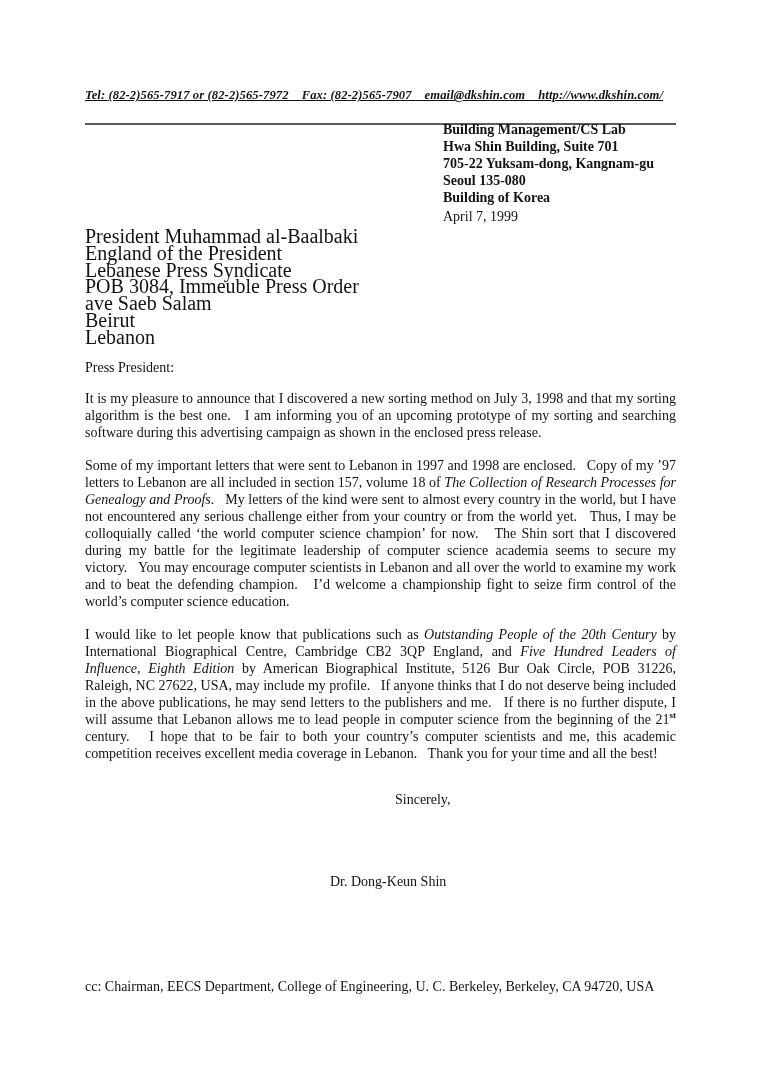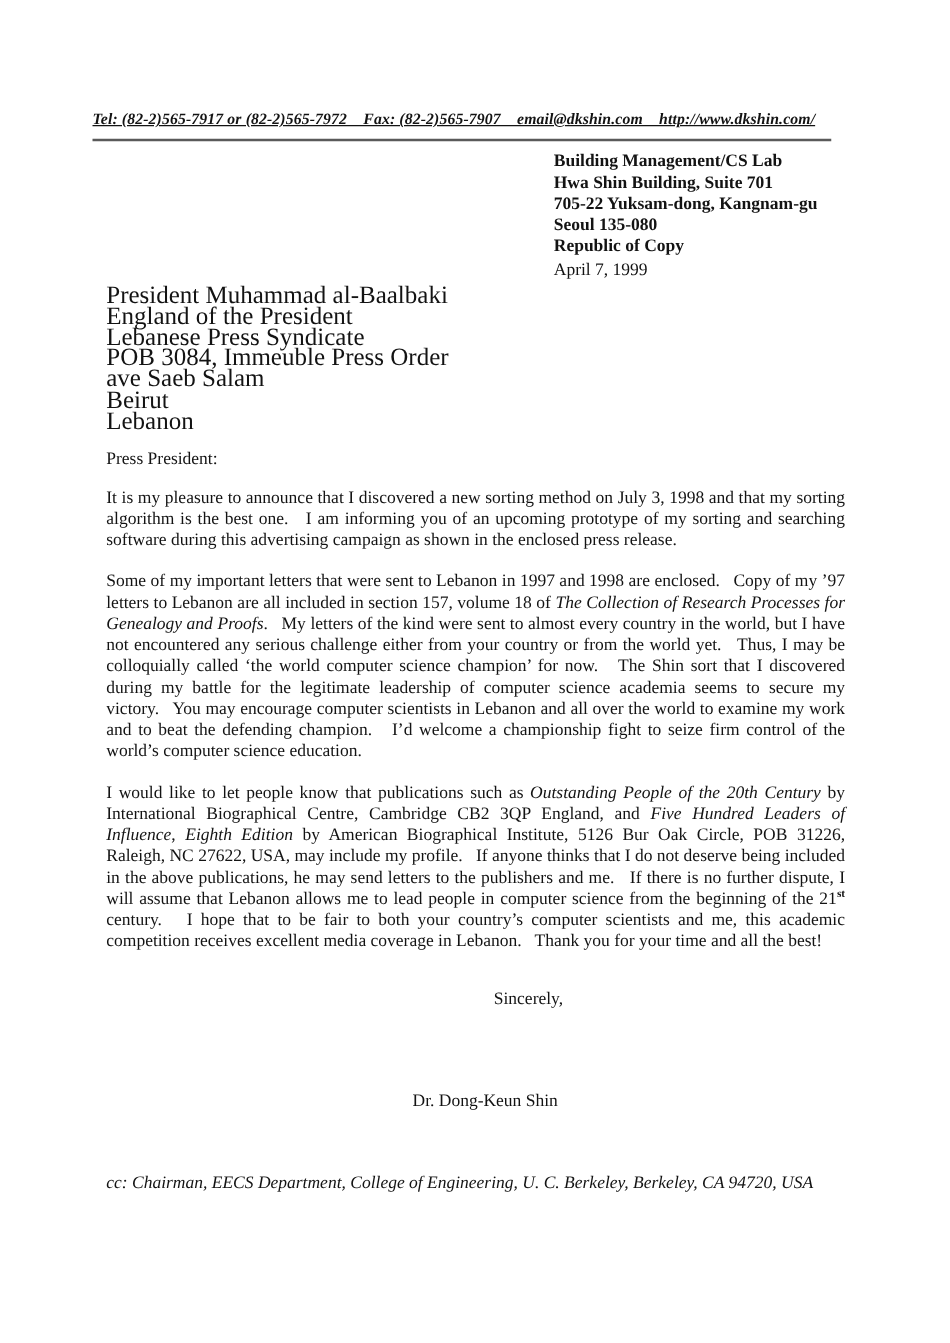--- a/index.html
+++ b/index.html
@@ -7,29 +7,29 @@
     position: relative;
     width: 760px;
     height: 1074px;
     background: #ffffff;
     font-family: "Liberation Serif", serif;
     color: #131313;
     overflow: hidden;
   }
   .contact-line {
     position: absolute;
-    left: 74px;
+    left: 85px;
     top: 88px;
     width: 591px;
     font-size: 12.6px;
     font-weight: bold;
     font-style: italic;
     text-decoration: underline;
     white-space: nowrap;
-    padding-bottom: 8px;
+    padding-bottom: 20px;
     border-bottom: 2px solid #5a5a5a;
     letter-spacing: 0.1px;
   }
   .sender-block {
     position: absolute;
     left: 443px;
     top: 121px;
     font-size: 14px;
     font-weight: bold;
     line-height: 17px;
@@ -76,39 +76,38 @@
   }
   .signature-name {
     position: absolute;
     left: 330px;
     top: 874px;
     font-size: 14px;
   }
   .cc-line {
     position: absolute;
     left: 85px;
-    top: 939px;
+    top: 979px;
     font-size: 14px;
     white-space: nowrap;
-    font-style: italic;
   }
 </style>
 </head>
 <body>
 
 <div class="page">
 
   <div class="contact-line">Tel: (82-2)565-7917 or (82-2)565-7972&nbsp;&nbsp;&nbsp; Fax: (82-2)565-7907&nbsp;&nbsp;&nbsp; email@dkshin.com&nbsp;&nbsp;&nbsp; http://www.dkshin.com/</div>
 
   <div class="sender-block">
     <div>Building Management/CS Lab</div>
     <div>Hwa Shin Building, Suite 701</div>
     <div>705-22 Yuksam-dong, Kangnam-gu</div>
     <div>Seoul 135-080</div>
-    <div>Republic of Copy</div>
+    <div>Building of Korea</div>
   </div>
 
   <div class="date-line">April 7, 1999</div>
 
   <div class="recipient-block">
     <div>President Muhammad al-Baalbaki</div>
     <div>England of the President</div>
     <div>Lebanese Press Syndicate</div>
     <div>POB 3084, Immeuble Press Order</div>
     <div>ave Saeb Salam</div>

